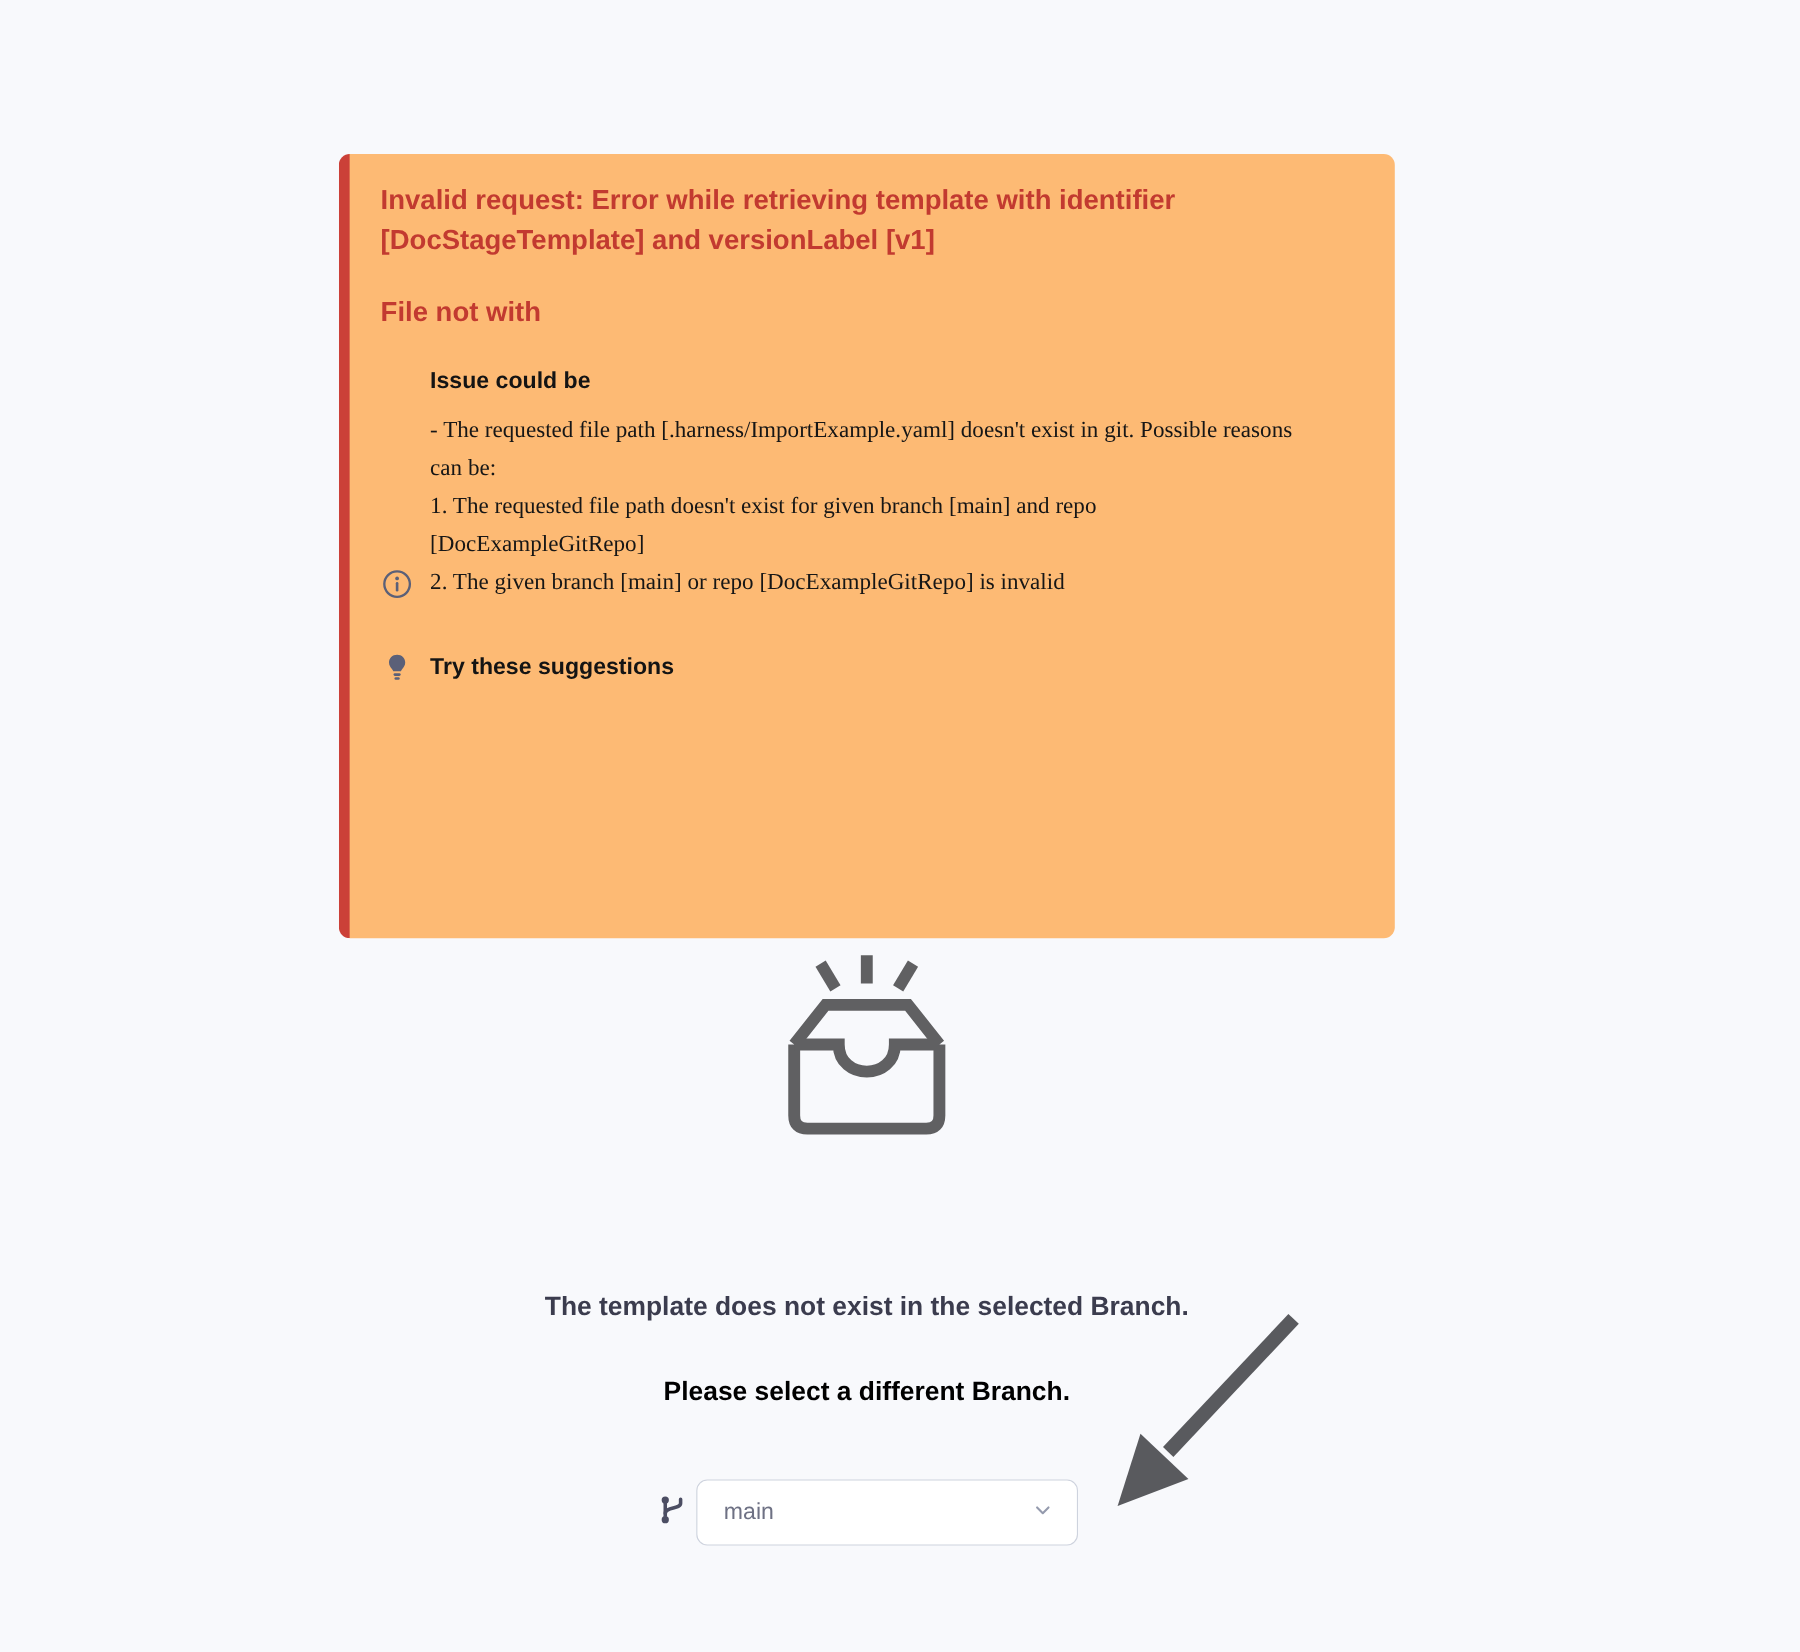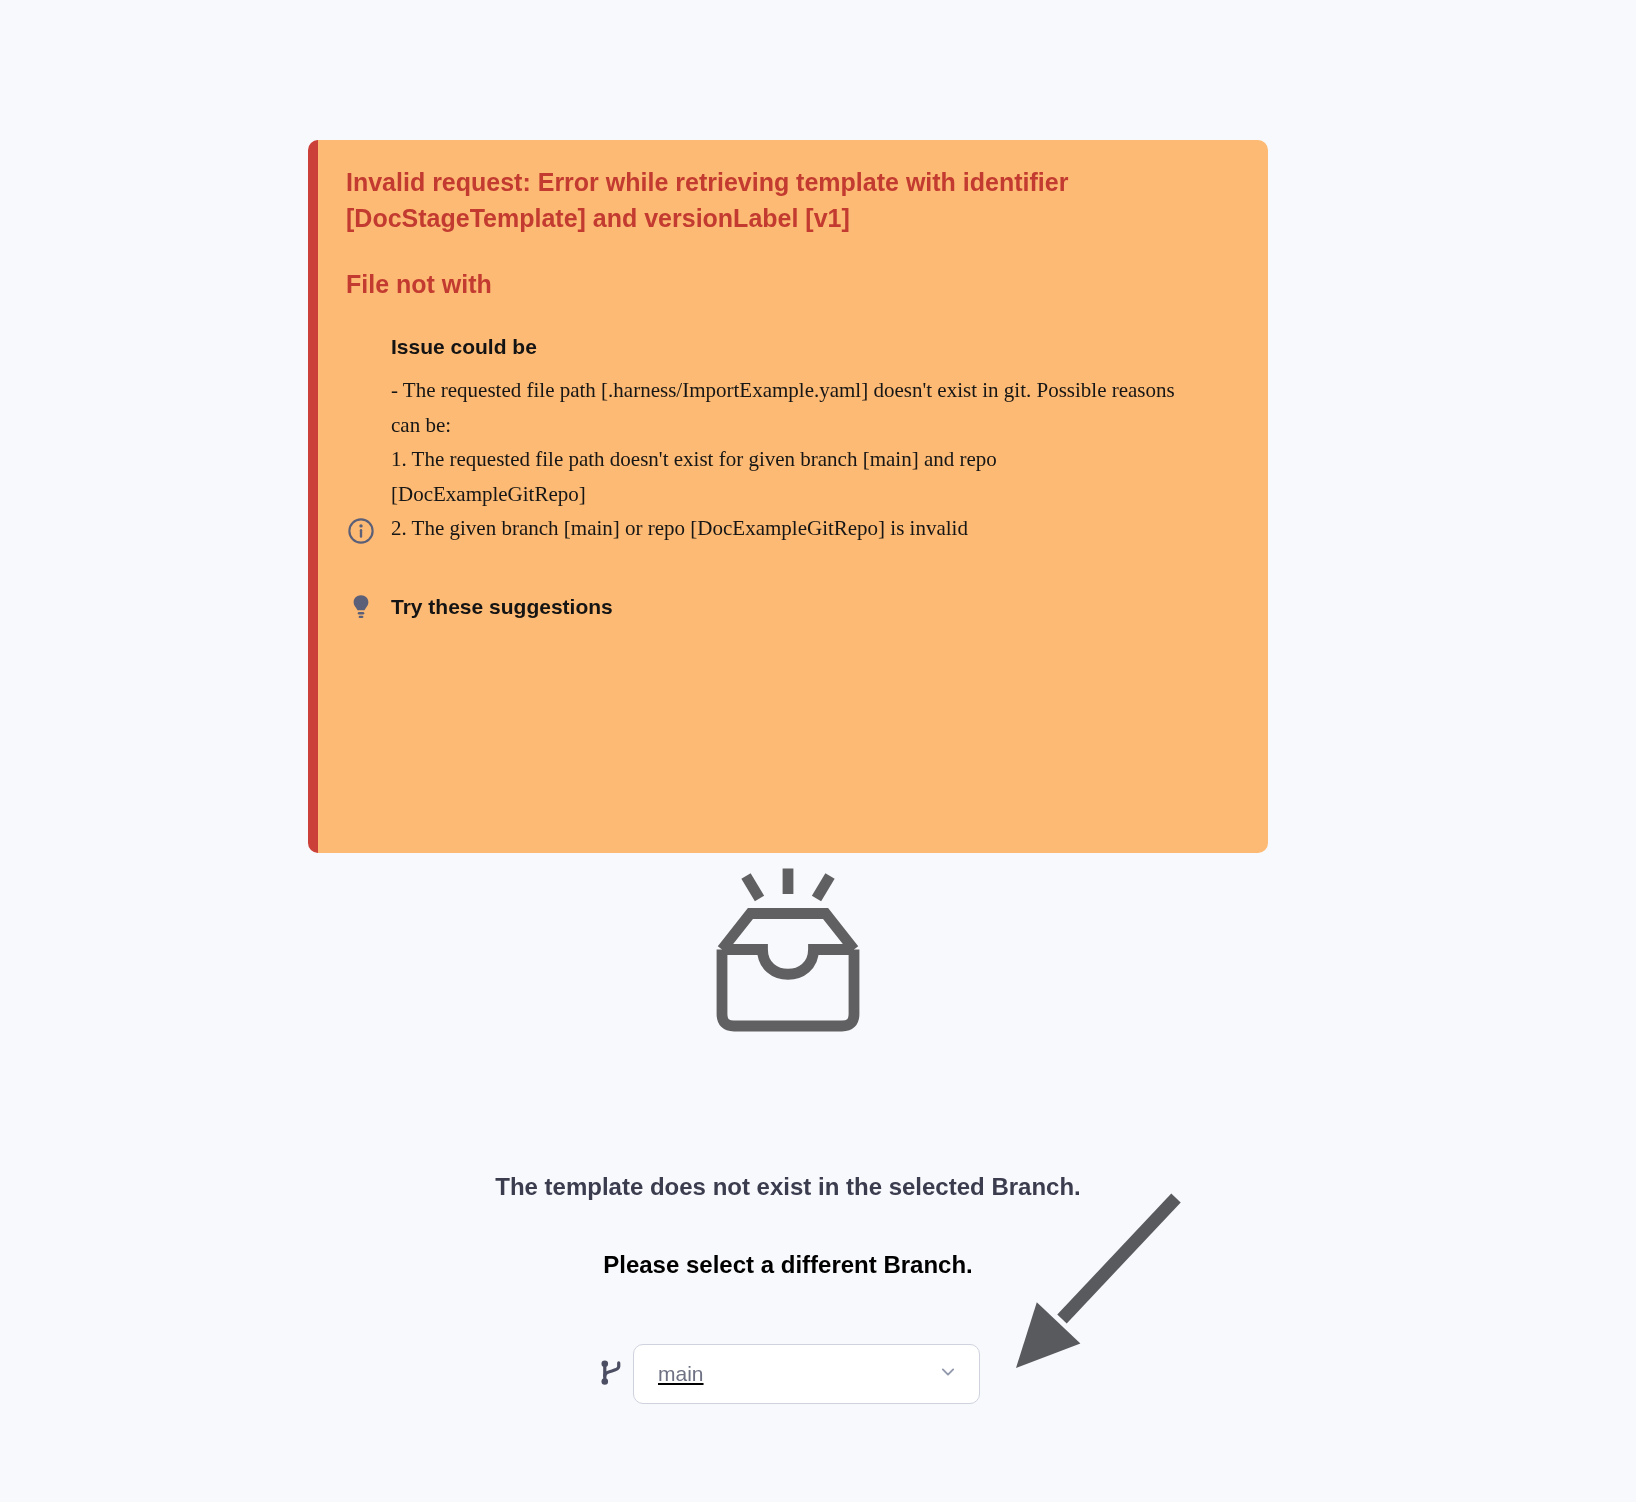--- a/index.html
+++ b/index.html
@@ -60,21 +60,21 @@
     text-align:center;
   }
   .msg-secondary{
     margin:48px 0 0 0;
     font-size:24px;font-weight:bold;color:#000000;line-height:30px;
     text-align:center;
   }
   .selector-row{
     position:relative;
     margin-top:64px;
-    display:flex;align-items:center;gap:6px;text-decoration:underline;
+    display:flex;align-items:center;gap:6px;
   }
   .branch-icon{width:31px;height:31px;flex:none;}
   .branch-select{
     box-sizing:border-box;
     width:347px;height:60px;
     background:#ffffff;
     border:1.5px solid #ced3de;
     border-radius:10px;
     display:flex;align-items:center;justify-content:space-between;
     padding:0 22px 0 24px;

